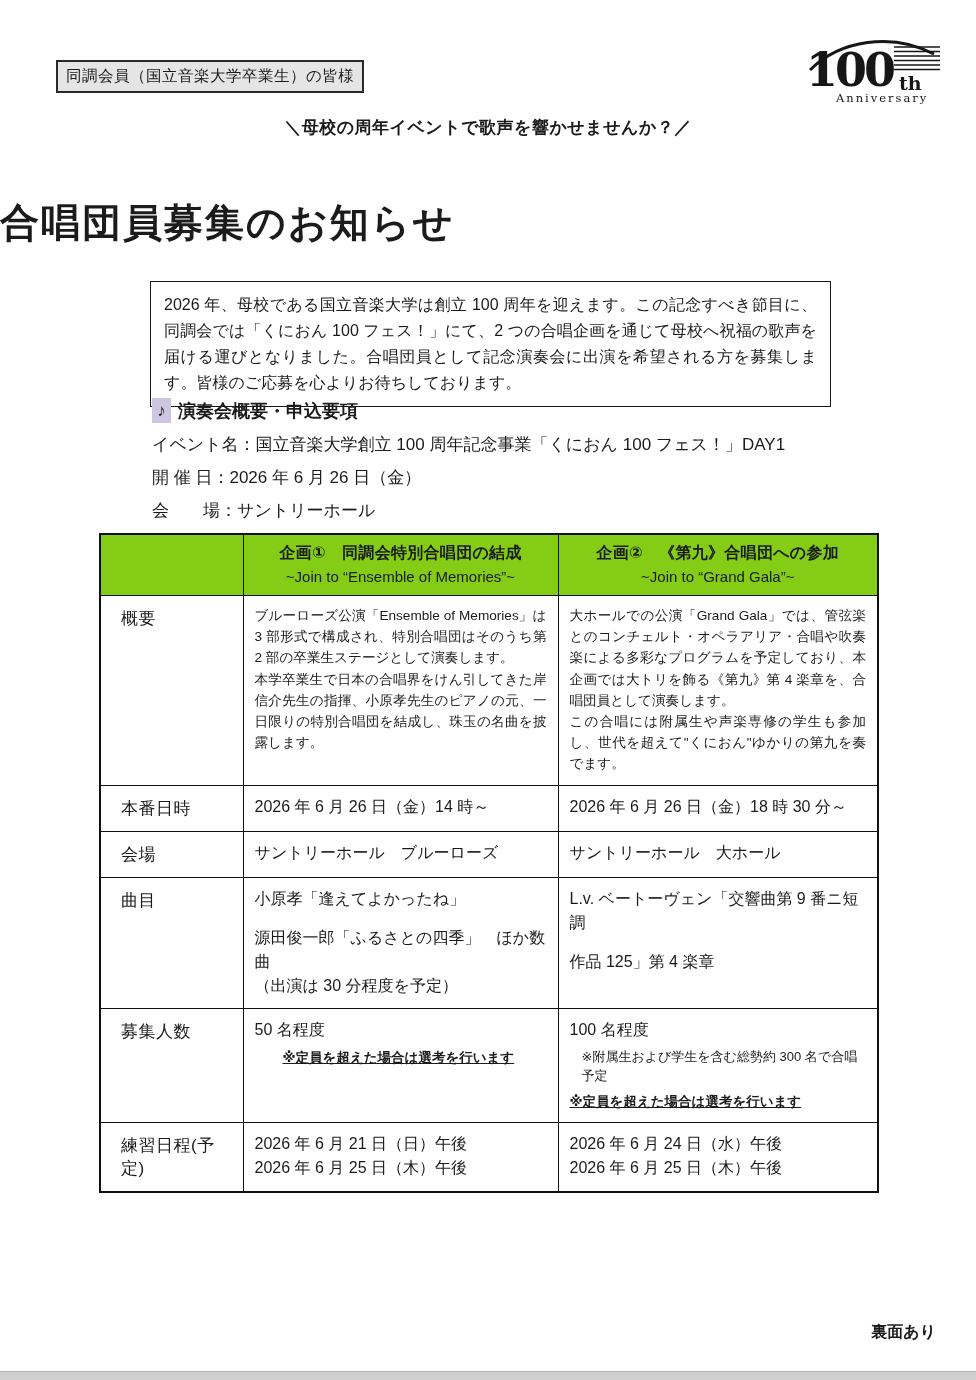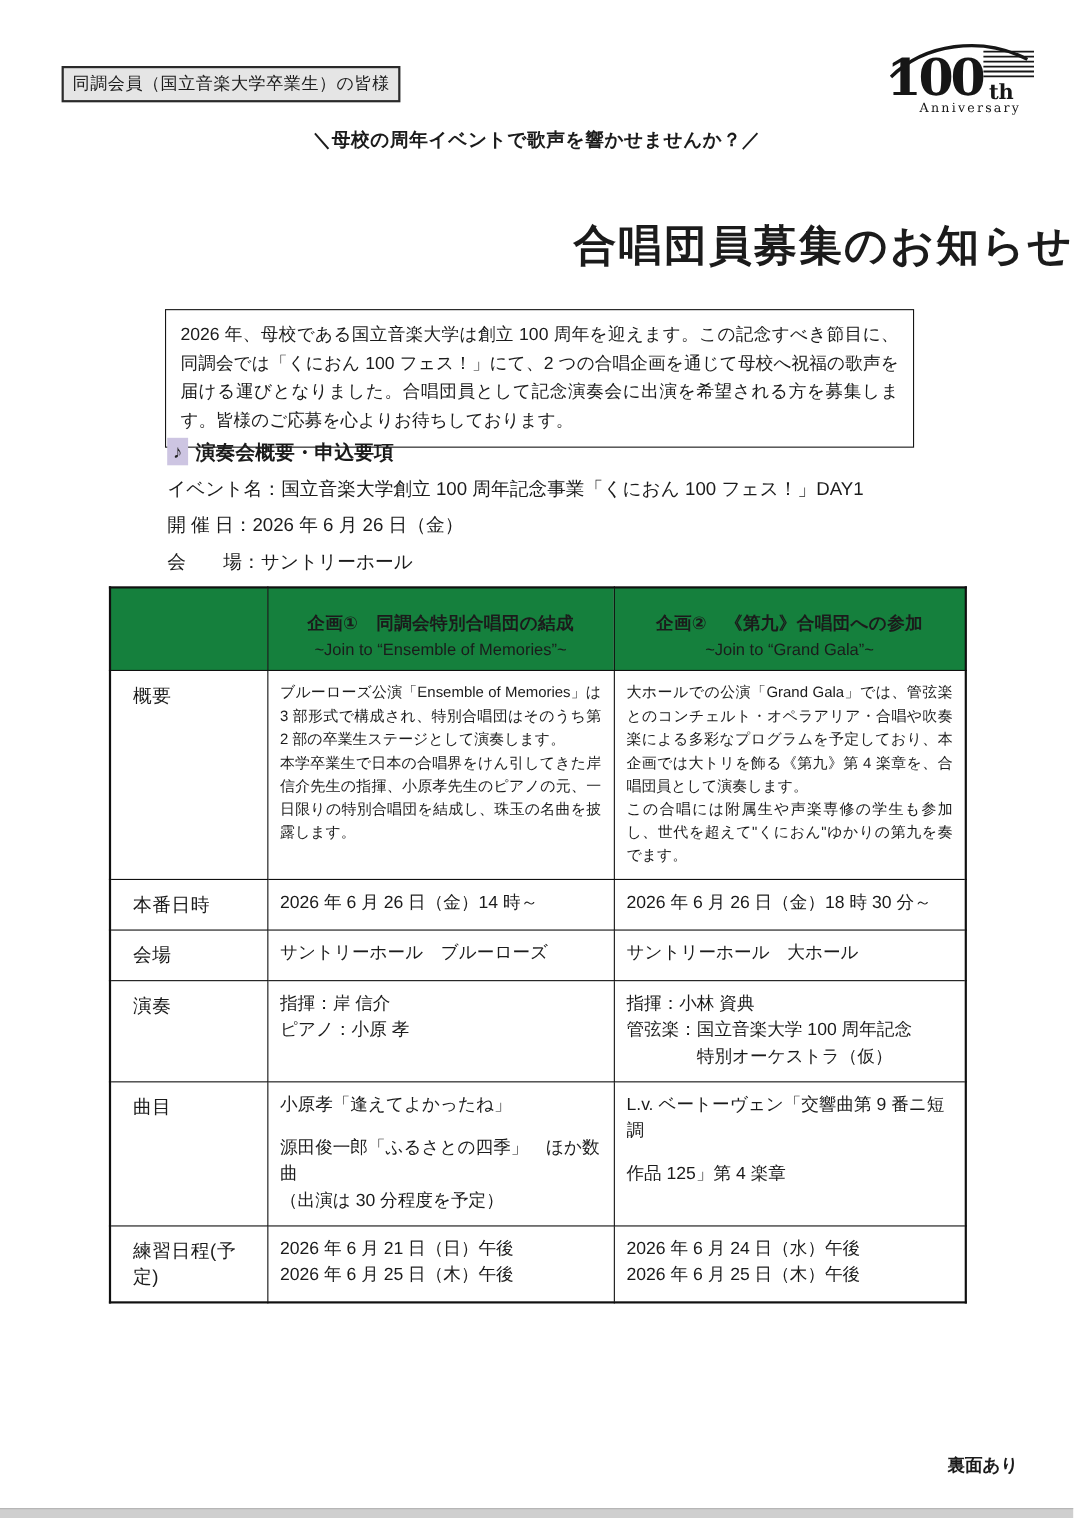--- a/index.html
+++ b/index.html
@@ -13,21 +13,21 @@
     padding:4px 8px;font-size:15.5px;letter-spacing:0.5px;background:#e5e5e5;
   }
   
   .logo{position:absolute;left:806px;top:36px;width:136px;height:70px;}
   .logo svg{display:block;width:100%;height:100%;}
   
   .slogan{position:absolute;left:0;top:116px;width:100%;text-align:center;
     font-size:17px;font-weight:700;letter-spacing:0.5px;}
   .title1{position:absolute;left:0;top:146px;width:100%;text-align:center;margin:0;
     font-size:30px;font-weight:700;letter-spacing:0.5px;}
-  .title2{position:absolute;left:0;top:196px;width:100%;text-align:right;margin:0;
+  .title2{position:absolute;left:0;top:196px;width:100%;text-align:left;margin:0;
     font-size:39px;font-weight:800;letter-spacing:2px;}
   
   .intro-box{
     position:absolute;left:150px;top:281px;width:653px;border:1.5px solid #161616;
     padding:10px 13px;font-size:16px;line-height:1.62;text-align:justify;background:#fff;
   }
   
   .section-heading{position:absolute;left:152px;top:398px;display:flex;align-items:center;gap:7px;
     font-size:18px;font-weight:700;}
   .clef{display:inline-flex;align-items:center;justify-content:center;width:19px;height:25px;
@@ -37,34 +37,34 @@
   .info-line{line-height:33px;white-space:pre-wrap;}
   
   .plans-table{
     position:absolute;left:99px;top:533px;width:778px;border-collapse:collapse;table-layout:fixed;
     background:#fff;border:2.5px solid #101010;
   }
   .plans-table col.c0{width:143px;}
   .plans-table col.c1{width:315px;}
   .plans-table col.c2{width:320px;}
   .plans-table td{border:1.5px solid #101010;vertical-align:top;}
-  .hdr td{background:#15803d;text-align:center;padding:22px 4px 10px;}
+  .hdr td{background:#84cc16;text-align:center;padding:8px 4px 10px;}
   .hl1{font-size:16px;font-weight:700;letter-spacing:0.3px;}
   .hl2{font-size:15px;margin-top:4px;font-weight:400;}
   .rowlabel{font-size:17px;padding:11px 20px;letter-spacing:0.5px;white-space:pre-wrap;}
   .cell{padding:9px 11px 10px;}
   .cl{font-size:16px;line-height:1.5;white-space:pre-wrap;}
   .cl.small{font-size:13.6px;line-height:1.56;text-align:justify;}
   .cl.gap{margin-top:15px;}
   .cl.note{font-size:13px;margin-top:5px;}
   .cl.noteBU{font-size:13.5px;font-weight:700;text-decoration:underline;margin-top:6px;}
   .cl.ind28{margin-left:28px;}
   .cl.ind12{margin-left:12px;}
   
-  .footer-note{position:absolute;right:50px;top:1322px;font-size:16px;font-weight:700;}
+  .footer-note{position:absolute;right:40px;top:1322px;font-size:16px;font-weight:700;}
   .bottom-strip{position:absolute;left:0;bottom:0;width:100%;height:8px;background:#cfcfcf;border-top:1px solid #b3b3b3;}
 </style>
 </head>
 <body>
 
 <div class="page">
 
   <div class="audience-box">同調会員（国立音楽大学卒業生）の皆様</div>
 
   <div class="logo">
@@ -143,41 +143,41 @@
         <tr>
           <td class="rowlabel">会場</td>
           <td class="cell">
             <div class="cl ">サントリーホール　ブルーローズ</div>
           </td>
           <td class="cell">
             <div class="cl ">サントリーホール　大ホール</div>
           </td>
         </tr>
         <tr>
-          <td class="rowlabel">演奏</td>
-          <td class="cell">
-            <div class="cl ">指揮：岸 信介</div>
-            <div class="cl ">ピアノ：小原 孝</div>
-          </td>
-          <td class="cell">
-            <div class="cl ">指揮：小林 資典</div>
-            <div class="cl ">管弦楽：国立音楽大学 100 周年記念</div>
-            <div class="cl ">　　　　特別オーケストラ（仮）</div>
-          </td>
-        </tr>
-        <tr>
           <td class="rowlabel">曲目</td>
           <td class="cell">
             <div class="cl ">小原孝「逢えてよかったね」</div>
             <div class="cl gap">源田俊一郎「ふるさとの四季」　ほか数曲</div>
             <div class="cl ">（出演は 30 分程度を予定）</div>
           </td>
           <td class="cell">
             <div class="cl ">L.v. ベートーヴェン「交響曲第 9 番ニ短調</div>
             <div class="cl gap">作品 125」第 4 楽章</div>
+          </td>
+        </tr>
+        <tr>
+          <td class="rowlabel">募集人数</td>
+          <td class="cell">
+            <div class="cl ">50 名程度</div>
+            <div class="cl noteBU ind28">※定員を超えた場合は選考を行います</div>
+          </td>
+          <td class="cell">
+            <div class="cl ">100 名程度</div>
+            <div class="cl note ind12">※附属生および学生を含む総勢約 300 名で合唱予定</div>
+            <div class="cl noteBU">※定員を超えた場合は選考を行います</div>
           </td>
         </tr>
         <tr>
           <td class="rowlabel">練習日程(予定)</td>
           <td class="cell">
             <div class="cl ">2026 年 6 月 21 日（日）午後</div>
             <div class="cl ">2026 年 6 月 25 日（木）午後</div>
           </td>
           <td class="cell">
             <div class="cl ">2026 年 6 月 24 日（水）午後</div>

